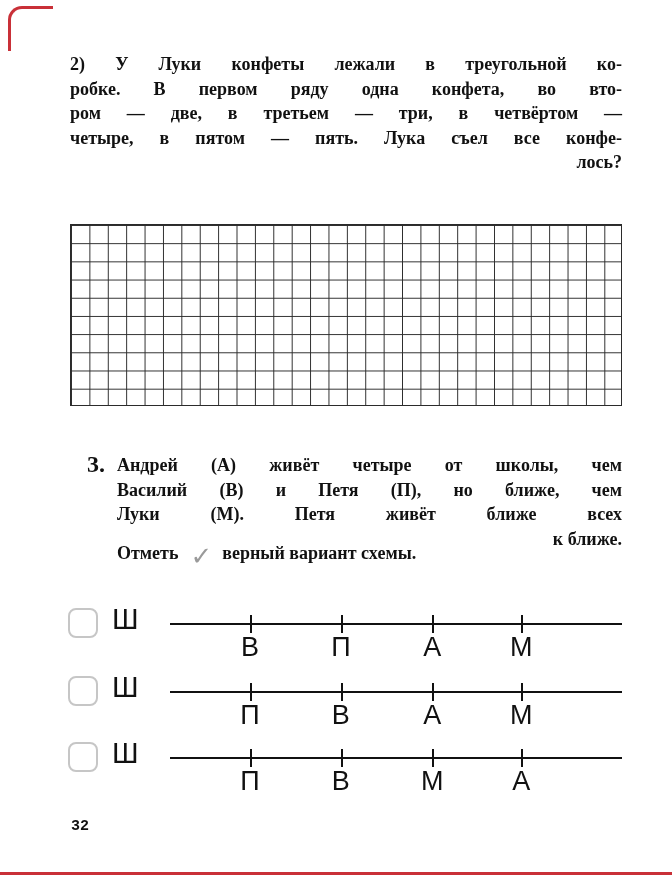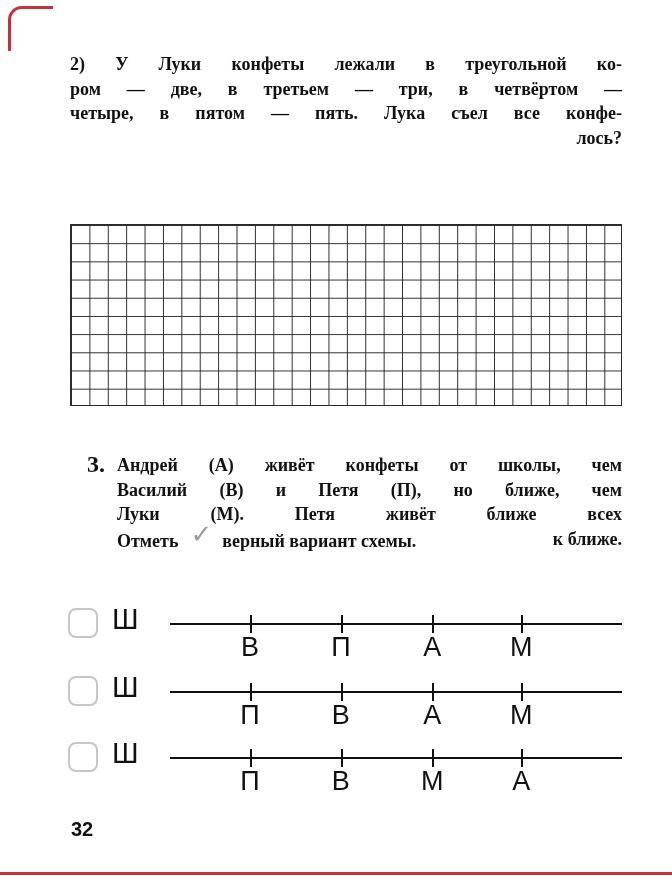--- a/index.html
+++ b/index.html
@@ -20,21 +20,21 @@
     background:var(--frame, #c93038);
   }
 
   
   .task2 { position:absolute; left:70px; top:52px; width:552px; font-size:18px; font-weight:700; line-height:24.6px; }
   .task3-text { position:absolute; left:117px; top:453px; width:505px; font-size:18px; font-weight:700; line-height:24.6px; }
   .jline { text-align:justify; text-align-last:justify; white-space:normal; }
   .lastline { text-align:right; }
   .task3-num { position:absolute; left:87px; top:451px; font-size:24px; font-weight:700; }
 
-  .prompt { position:absolute; left:117px; top:522px; height:30px; display:flex; align-items:flex-end; font-size:18px; font-weight:700; }
+  .prompt { position:absolute; left:117px; top:543px; height:30px; display:flex; align-items:flex-start; font-size:18px; font-weight:700; }
   .check-glyph { color:var(--check_mark, #9a9a9a); font-size:26px; font-weight:400; margin:0 10px 0 12px; transform:translateY(-2px); }
 
   
   .grid {
     position:absolute; left:70px; top:224px; width:552px; height:182px;
     border:1px solid #2b2b2b;
     background-image:
       linear-gradient(to right, #2b2b2b 1px, transparent 1px),
       linear-gradient(to bottom, #2b2b2b 1px, transparent 1px);
     background-size:18.4px 18.2px;
@@ -55,42 +55,43 @@
   }
   .nline { position:absolute; left:102px; top:19px; width:452px; height:2px; background:#111; }
   .tick { position:absolute; top:-8px; width:2px; height:18px; background:#111; }
   .labels {
     position:absolute; left:102px; top:28px; width:452px; height:32px;
     font-family:"Liberation Sans", sans-serif; font-size:27px;
   }
   .pt { position:absolute; transform:translateX(-50%); }
   .p1 { left:17.7%; } .p2 { left:37.8%; } .p3 { left:58%; } .p4 { left:77.7%; }
 
-  .page-num { position:absolute; left:71px; top:818px; font-size:20px; font-weight:700; font-family:Liberation Sans, sans-serif; }
+  .page-num { position:absolute; left:71px; top:818px; font-size:15px; font-weight:700; font-family:Liberation Mono, monospace; }
 </style>
 </head>
 <body>
 
 <div class="page">
 
   <div class="frame-corner"></div>
   <div class="frame-bottom"></div>
 
   <div class="task2">
     <div class="jline">2) У Луки конфеты лежали в треугольной ко-</div>
+    <div class="jline">робке. В первом ряду одна конфета, во вто-</div>
     <div class="jline">ром — две, в третьем — три, в четвёртом —</div>
     <div class="jline">четыре, в пятом — пять. Лука съел все конфе-</div>
     <div class="lastline">лось?</div>
   </div>
 
   <div class="grid"></div>
 
   <div class="task3-num">3.</div>
   <div class="task3-text">
-    <div class="jline">Андрей (А) живёт конфеты от школы, чем</div>
+    <div class="jline">Андрей (А) живёт четыре от школы, чем</div>
     <div class="jline">Василий (В) и Петя (П), но ближе, чем</div>
     <div class="jline">Луки (М). Петя живёт ближе всех</div>
     <div class="lastline">к ближе.</div>
   </div>
   <div class="prompt">
     <span>Отметь</span>
     <span class="check-glyph">✓</span>
     <span>верный вариант схемы.</span>
   </div>
 

